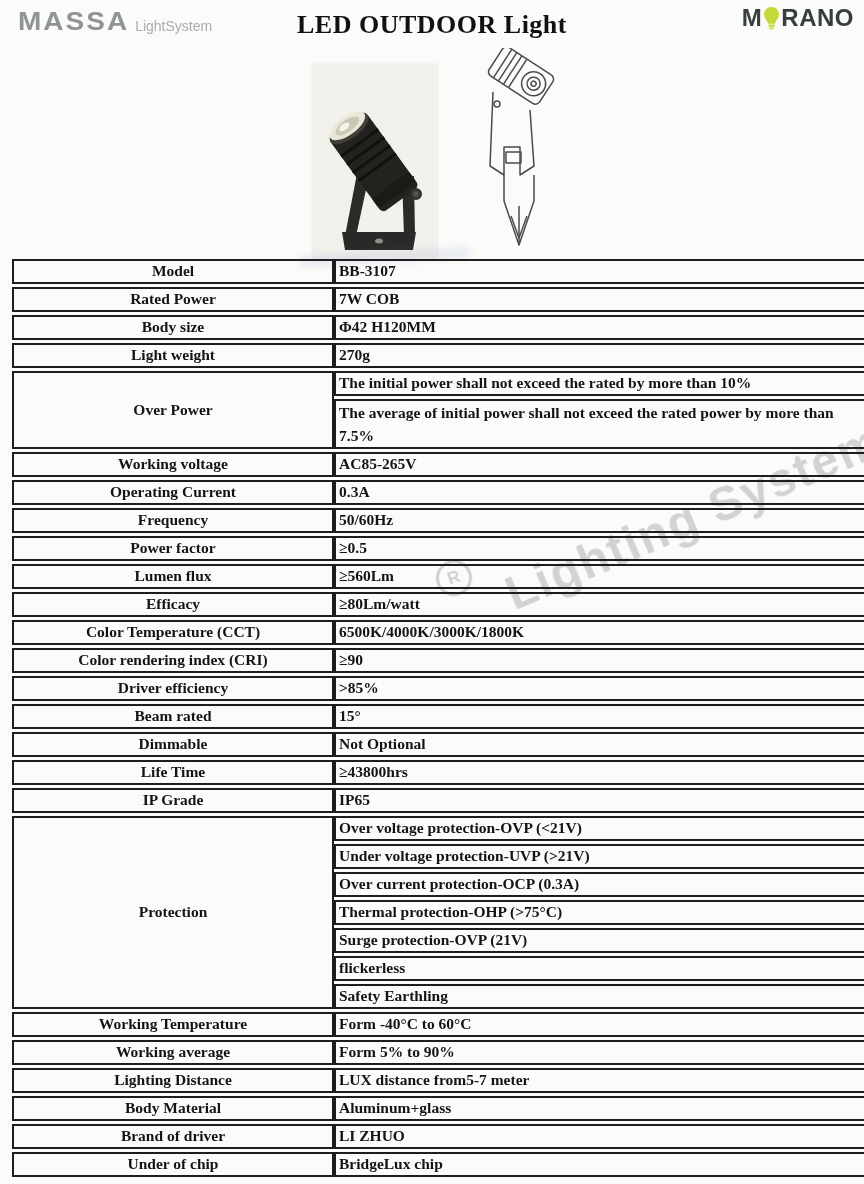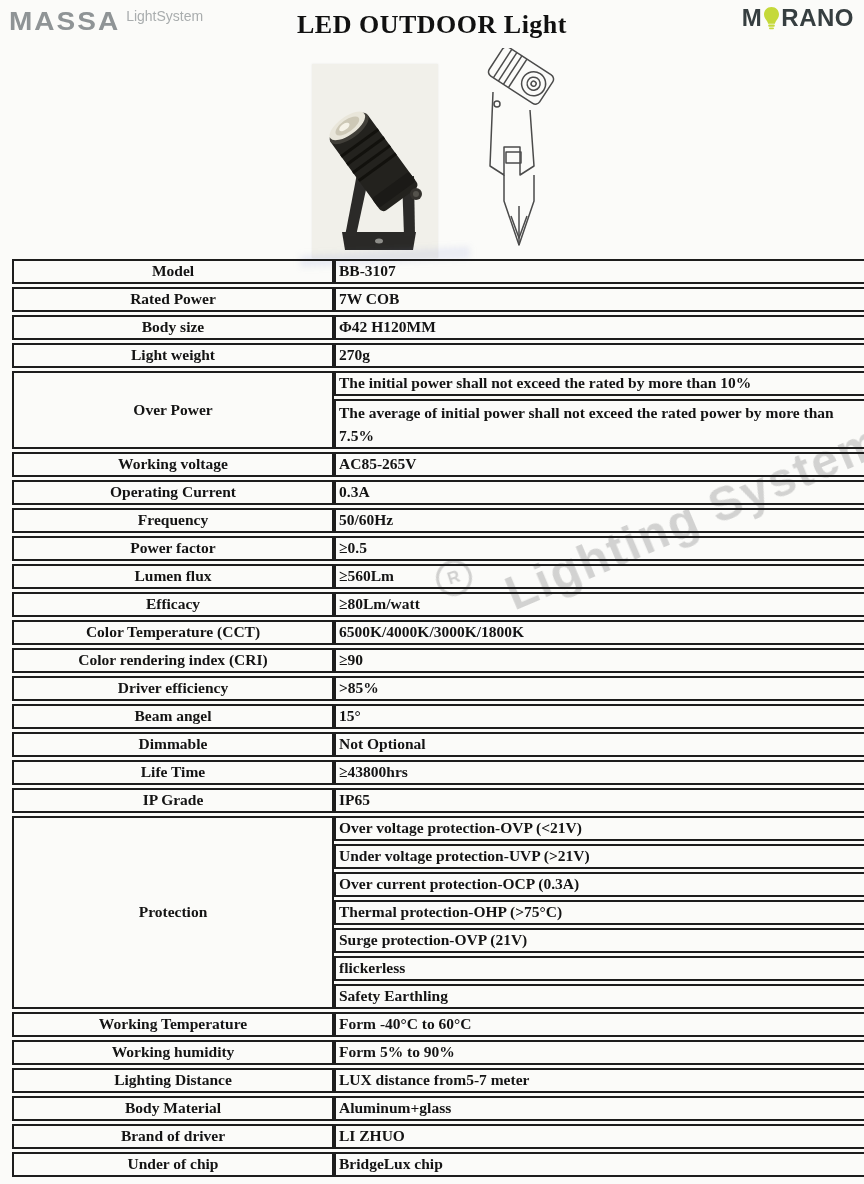--- a/index.html
+++ b/index.html
@@ -3,21 +3,21 @@
 <meta charset="utf-8">
 <style>
   html,body{margin:0;padding:0;}
   body{
     width:864px;height:1184px;position:relative;overflow:hidden;
     background:#fbfbf9;
     font-family:"Liberation Serif",serif;
     color:#151515;
   }
   
-  .massa{position:absolute;left:9px;top:8px;display:flex;align-items:flex-start;}
+  .massa{position:absolute;left:18px;top:8px;display:flex;align-items:flex-end;}
   .massa-text{
     font-family:"Liberation Sans",sans-serif;font-weight:bold;font-size:28px;
     color:#8f9496;letter-spacing:2px;line-height:1;transform:scaleY(.92);
   }
   .massa-sub{font-family:"Liberation Sans",sans-serif;font-size:14px;color:#a9adae;margin:0 0 2px 6px;}
   .page-title{
     position:absolute;left:0;right:0;top:10px;text-align:center;
     font-size:26px;font-weight:bold;letter-spacing:.5px;color:#111;
   }
   .morano{position:absolute;right:10px;top:6px;display:flex;align-items:center;}
@@ -199,21 +199,21 @@
       </tr>
     <tr>
         <td class="lbl">Color rendering index (CRI)</td>
         <td class="val">≥90</td>
       </tr>
     <tr>
         <td class="lbl">Driver efficiency</td>
         <td class="val">&gt;85%</td>
       </tr>
     <tr>
-        <td class="lbl">Beam angel</td>
+        <td class="lbl">Beam rated</td>
         <td class="val">15°</td>
       </tr>
     <tr>
         <td class="lbl">Dimmable</td>
         <td class="val">Not Optional</td>
       </tr>
     <tr>
         <td class="lbl">Life Time</td>
         <td class="val">≥43800hrs</td>
       </tr>
@@ -241,21 +241,21 @@
         <td class="val">flickerless</td>
       </tr>
     <tr>
         <td class="val">Safety Earthling</td>
       </tr>
     <tr>
         <td class="lbl">Working Temperature</td>
         <td class="val">Form -40°C to 60°C</td>
       </tr>
     <tr>
-        <td class="lbl">Working humidity</td>
+        <td class="lbl">Working average</td>
         <td class="val">Form 5% to 90%</td>
       </tr>
     <tr>
         <td class="lbl">Lighting Distance</td>
         <td class="val">LUX distance from5-7 meter</td>
       </tr>
     <tr>
         <td class="lbl">Body Material</td>
         <td class="val">Aluminum+glass</td>
       </tr>

